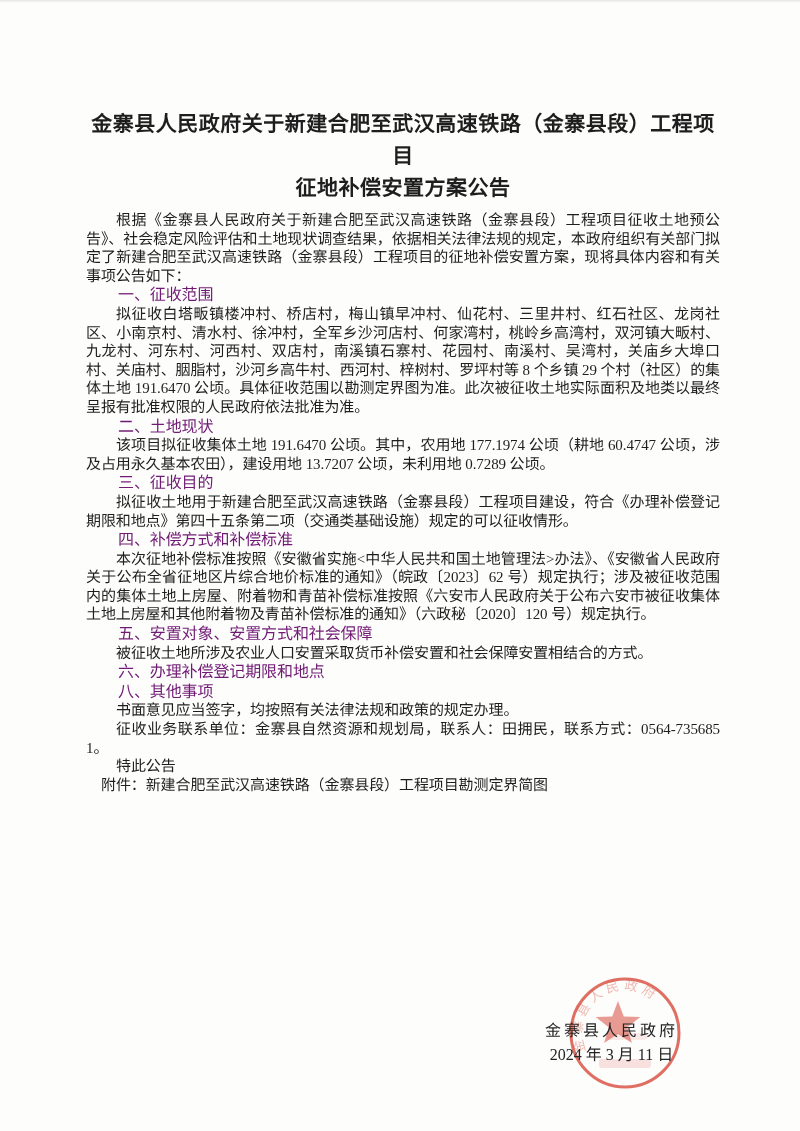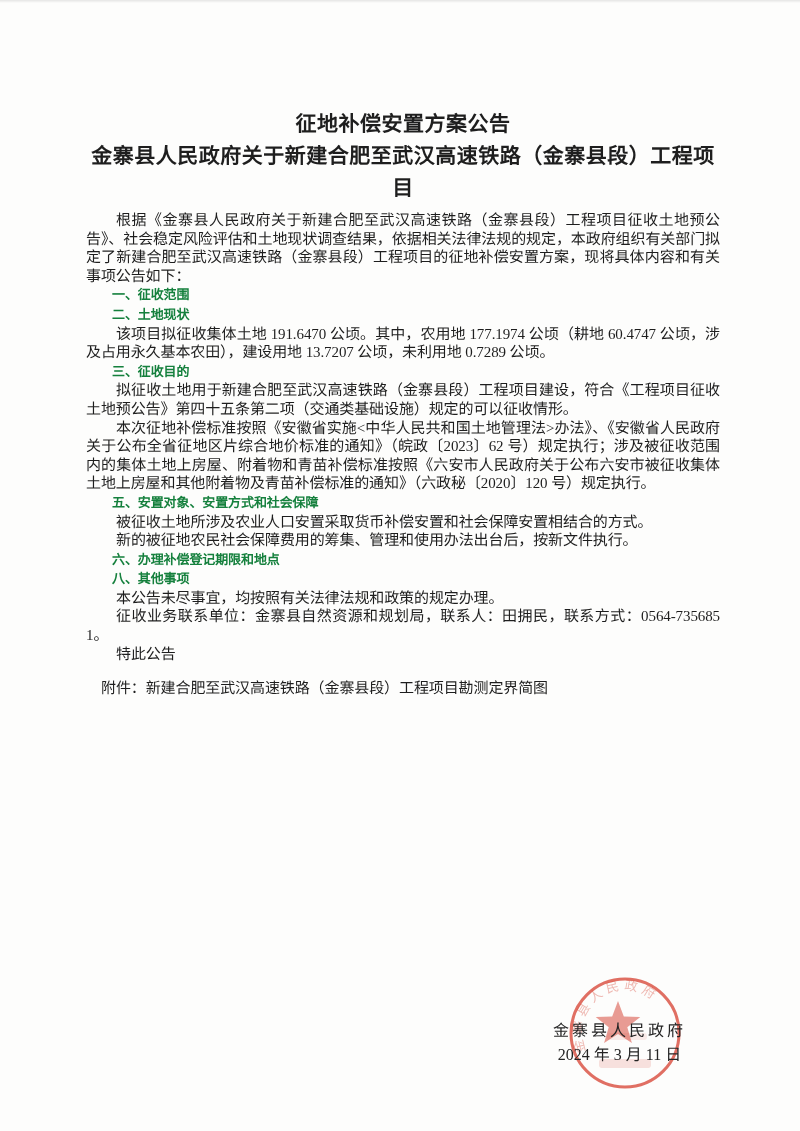--- a/index.html
+++ b/index.html
@@ -36,38 +36,38 @@
     text-align: justify;
     word-break: break-all;
     letter-spacing: -0.1px;
   }
   .body-text p {
     margin: 0;
     text-indent: 2em;
   }
   .sec-heading {
     font-family: "Liberation Sans", "DejaVu Sans", sans-serif;
-    font-weight: bold;
-    font-size: 13px;
+    font-weight: normal;
+    font-size: 16px;
     line-height: 18.6px;
     text-indent: 2em;
     margin: 1px 0 0 0;
-    color: #15803d;
+    color: #701a75;
   }
   .attachment {
     margin-top: 22px;
     font-size: 15px;
     line-height: 19px;
     text-indent: 1em;
     text-align: left;
   }
   .signature {
     position: absolute;
     top: 1019px;
-    right: 114px;
+    right: 122px;
     text-align: center;
     font-size: 16px;
     line-height: 24px;
     color: #242424;
     z-index: 2;
   }
   .signature .sig-name { letter-spacing: 3px; }
   .stamp {
     position: absolute;
     left: 565px; top: 975px;
@@ -76,43 +76,44 @@
     filter: blur(0.3px);
   }
 </style>
 </head>
 <body>
 
 <div class="scan-edge-top"></div>
 
 <div class="doc">
   <div class="title">
+    <div>金寨县人民政府关于新建合肥至武汉高速铁路（金寨县段）工程项目</div>
     <div>征地补偿安置方案公告</div>
-    <div>金寨县人民政府关于新建合肥至武汉高速铁路（金寨县段）工程项目</div>
   </div>
 
   <div class="body-text">
     <p>根据《金寨县人民政府关于新建合肥至武汉高速铁路（金寨县段）工程项目征收土地预公告》、社会稳定风险评估和土地现状调查结果，依据相关法律法规的规定，本政府组织有关部门拟定了新建合肥至武汉高速铁路（金寨县段）工程项目的征地补偿安置方案，现将具体内容和有关事项公告如下：</p>
     <div>
         <div class="sec-heading">一、征收范围</div>
+        <p>拟征收白塔畈镇楼冲村、桥店村，梅山镇早冲村、仙花村、三里井村、红石社区、龙岗社区、小南京村、清水村、徐冲村，全军乡沙河店村、何家湾村，桃岭乡高湾村，双河镇大畈村、九龙村、河东村、河西村、双店村，南溪镇石寨村、花园村、南溪村、吴湾村，关庙乡大埠口村、关庙村、胭脂村，沙河乡高牛村、西河村、梓树村、罗坪村等 8 个乡镇 29 个村（社区）的集体土地 191.6470 公顷。具体征收范围以勘测定界图为准。此次被征收土地实际面积及地类以最终呈报有批准权限的人民政府依法批准为准。</p>
         <div class="sec-heading">二、土地现状</div>
         <p>该项目拟征收集体土地 191.6470 公顷。其中，农用地 177.1974 公顷（耕地 60.4747 公顷，涉及占用永久基本农田），建设用地 13.7207 公顷，未利用地 0.7289 公顷。</p>
         <div class="sec-heading">三、征收目的</div>
-        <p>拟征收土地用于新建合肥至武汉高速铁路（金寨县段）工程项目建设，符合《工程项目征收土地预公告》第四十五条第二项（交通类基础设施）规定的可以征收情形。</p>
+        <p>拟征收土地用于新建合肥至武汉高速铁路（金寨县段）工程项目建设，符合《办理补偿登记期限和地点》第四十五条第二项（交通类基础设施）规定的可以征收情形。</p>
+        <div class="sec-heading">四、补偿方式和补偿标准</div>
         <p>本次征地补偿标准按照《安徽省实施&lt;中华人民共和国土地管理法&gt;办法》、《安徽省人民政府关于公布全省征地区片综合地价标准的通知》（皖政〔2023〕62 号）规定执行；涉及被征收范围内的集体土地上房屋、附着物和青苗补偿标准按照《六安市人民政府关于公布六安市被征收集体土地上房屋和其他附着物及青苗补偿标准的通知》（六政秘〔2020〕120 号）规定执行。</p>
         <div class="sec-heading">五、安置对象、安置方式和社会保障</div>
         <p>被征收土地所涉及农业人口安置采取货币补偿安置和社会保障安置相结合的方式。</p>
-        <p>新的被征地农民社会保障费用的筹集、管理和使用办法出台后，按新文件执行。</p>
         <div class="sec-heading">六、办理补偿登记期限和地点</div>
         <div class="sec-heading">八、其他事项</div>
-        <p>本公告未尽事宜，均按照有关法律法规和政策的规定办理。</p>
+        <p>书面意见应当签字，均按照有关法律法规和政策的规定办理。</p>
         <p>征收业务联系单位：金寨县自然资源和规划局，联系人：田拥民，联系方式：0564-7356851。</p>
         <p>特此公告</p>
       </div>
-    <p class="attachment" style="text-indent:1em;margin-top:16px;">附件：新建合肥至武汉高速铁路（金寨县段）工程项目勘测定界简图</p>
+    <p class="attachment" style="text-indent:1em;">附件：新建合肥至武汉高速铁路（金寨县段）工程项目勘测定界简图</p>
   </div>
 </div>
 
 <svg class="stamp" viewBox="0 0 120 116" aria-hidden="true">
   <defs>
     <filter id="sblur" x="-20%" y="-20%" width="140%" height="140%">
       <feGaussianBlur stdDeviation="0.7"></feGaussianBlur>
     </filter>
     <path id="arcTop" d="M 60 101 A 43 43 0 1 1 60.01 101" fill="none"></path>
   </defs>

